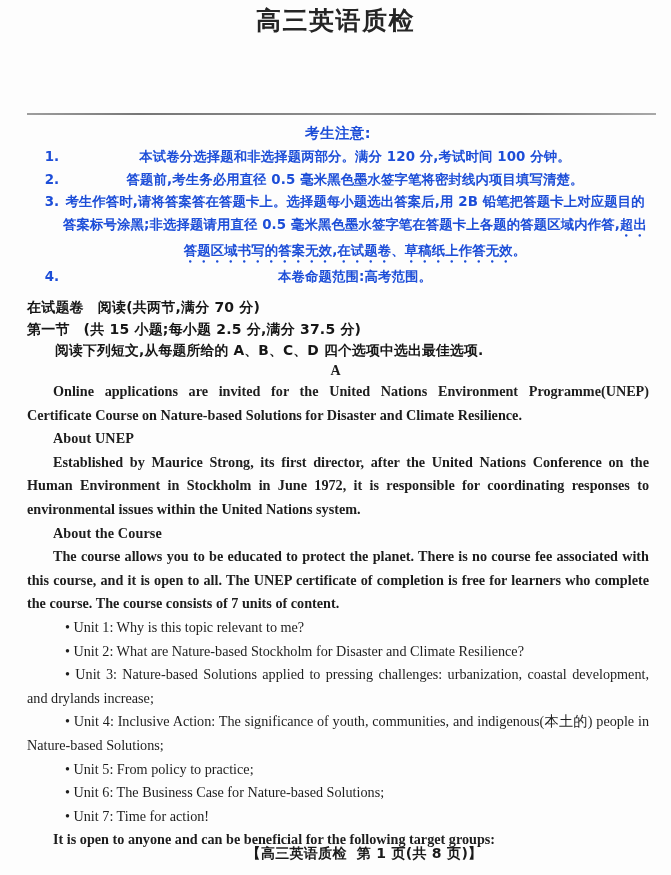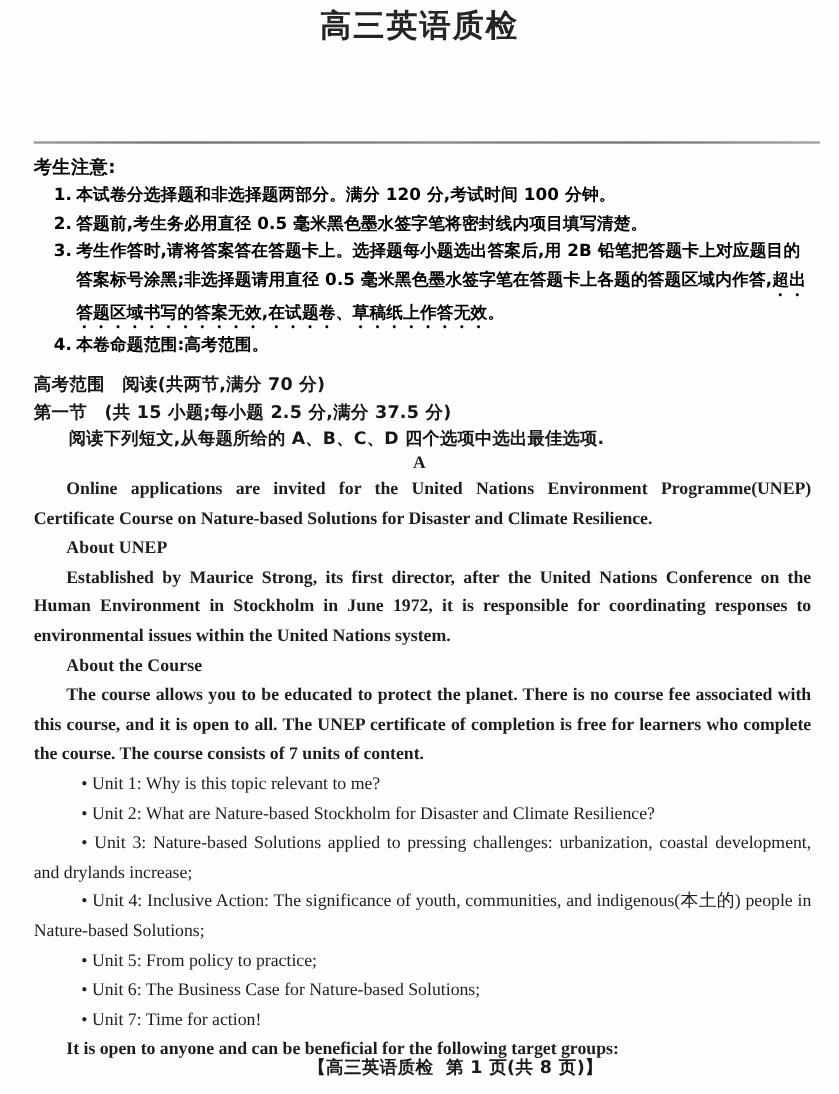--- a/index.html
+++ b/index.html
@@ -48,21 +48,22 @@
     opacity: .85;
   }
 
   
   .notice {
     position: absolute;
     top: 124px;
     left: 27px;
     width: 622px;
     font-family: "DejaVu Sans", "Liberation Sans", sans-serif;
-    color: #000000;
+    color: #1d4ed8;
+    text-align: center;
   }
   .notice-head {
     font-size: 14.5px;
     font-weight: 700;
     letter-spacing: .4px;
     margin-bottom: 3px;
   }
   .notice-list {
     margin: 0;
     padding: 0;
@@ -187,21 +188,21 @@
         <span class="notice-num">3.</span>
         <span class="notice-text"><span>考生作答时,请将答案答在答题卡上。选择题每小题选出答案后,用 2B 铅笔把答题卡上对应题目的答案标号涂黑;非选择题请用直径 0.5 毫米黑色墨水签字笔在答题卡上各题的答题区域内作答,</span><span class="emph">超出答题区域书写的答案无效,在试题卷、草稿纸上作答无效。</span></span>
       </li>
       <li class="notice-item">
         <span class="notice-num">4.</span>
         <span class="notice-text">本卷命题范围:高考范围。</span>
       </li>
     </ul>
   </div>
 
-  <div class="sec sec-part"><span>高考范围</span><span class="sec-gap"></span><span>阅读(共两节,满分 70 分)</span></div>
+  <div class="sec sec-part"><span>在试题卷</span><span class="sec-gap"></span><span>阅读(共两节,满分 70 分)</span></div>
 
   <div class="sec sec-node"><span>第一节</span><span class="sec-gap"></span><span>(共 15 小题;每小题 2.5 分,满分 37.5 分)</span></div>
 
   <div class="sec sec-instr">阅读下列短文,从每题所给的 A、B、C、D 四个选项中选出最佳选项.</div>
 
   <div class="passage-letter">A</div>
 
   <div class="body-text">
     <p class="para-indent">Online applications are invited for the United Nations Environment Programme(UNEP) Certificate Course on Nature-based Solutions for Disaster and Climate Resilience.</p>
     <p class="sub-head">About UNEP</p>

